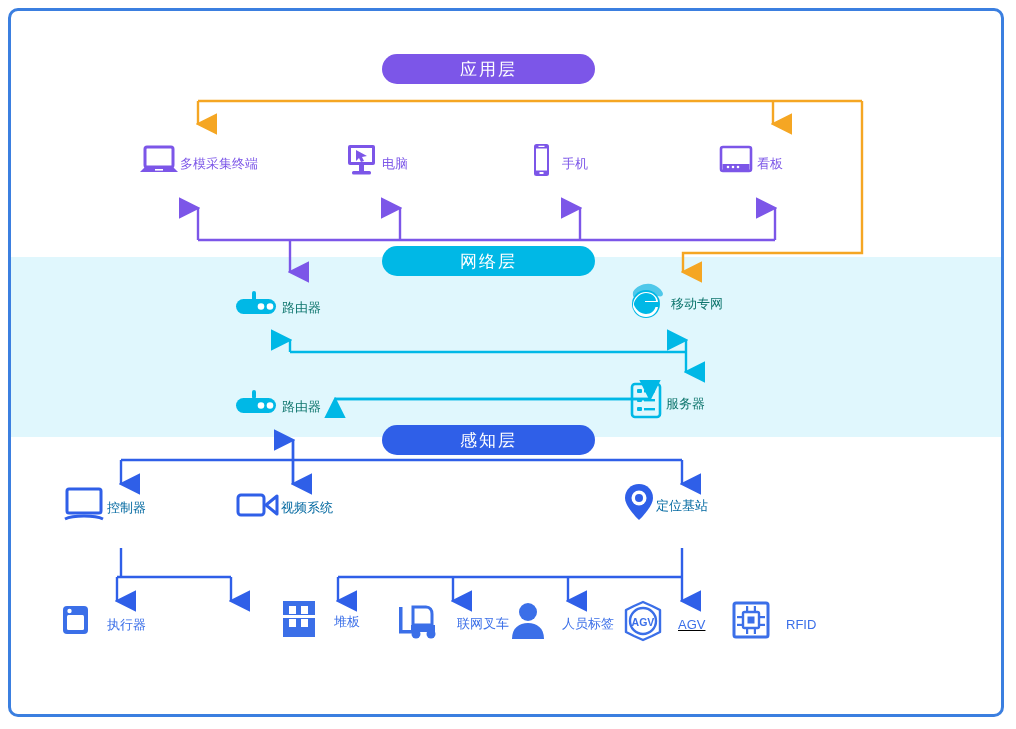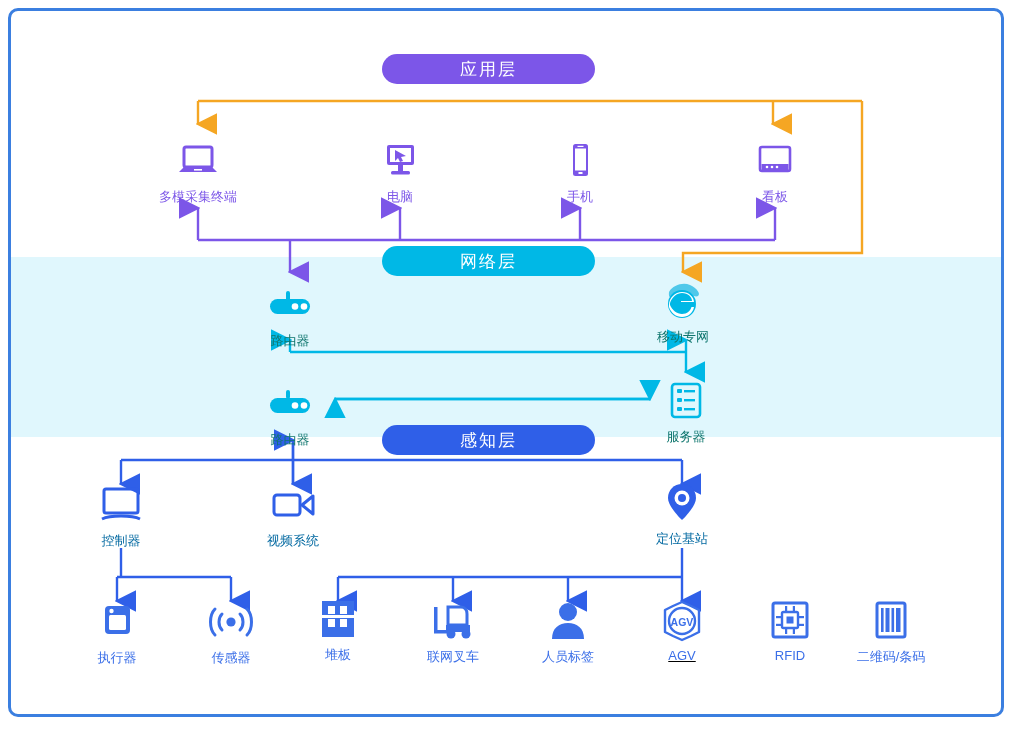--- a/index.html
+++ b/index.html
@@ -34,31 +34,31 @@
     font-size:17px;
     letter-spacing:2px;
     box-sizing:border-box;
   }
   .pill-app{left:382px;top:54px;width:213px;background:#7c56e8;}
   .pill-net{left:382px;top:246px;width:213px;background:#00b8e6;}
   .pill-sense{left:382px;top:425px;width:213px;background:#2f5fe8;}
 
   .node{
     position:absolute;
-    display:flex;flex-direction:column;align-items:center;
+    display:flex;align-items:center;
     width:120px;
     text-align:center;
   }
   .node .glyph{display:flex;align-items:center;justify-content:center;height:42px;}
   .node .cap{margin-top:6px;font-size:13px;white-space:nowrap;}
 
   .c-purple .cap{color:#7c56e8;}
   .c-cyan .cap{color:#0f766e;}
   .c-blue .cap{color:#0369a1;}
-  .c-blue2 .cap{color:#3b6fe8;}
+  .c-blue2 .cap{color:#3b6fe8;margin-left:14px;}
 </style>
 </head>
 <body>
 
 <div id="canvas">
 
   <div class="frame"></div>
   <div class="net-band"></div>
 
   <svg class="wires" viewBox="0 0 1016 729">
@@ -271,32 +271,20 @@
     <span class="glyph">
       <svg width="36" height="38" viewBox="0 0 36 38">
         <rect x="6" y="3" width="25" height="28" rx="4" fill="#3b6fe8"></rect>
         <rect x="10" y="12" width="17" height="15" rx="1.5" fill="#ffffff"></rect>
         <circle cx="12.5" cy="8" r="2.2" fill="#ffffff"></circle>
       </svg>
     </span>
     <span class="cap">执行器</span>
   </div>
 
-  <div class="node c-blue2" style="left:171px;top:601px;">
-    <span class="glyph">
-      <svg width="52" height="34" viewBox="0 0 52 34">
-        <circle cx="26" cy="17" r="4.6" fill="#3b6fe8"></circle>
-        <path d="M17,9 C13,13 13,21 17,25" fill="none" stroke="#3b6fe8" stroke-width="3" stroke-linecap="round"></path>
-        <path d="M35,9 C39,13 39,21 35,25" fill="none" stroke="#3b6fe8" stroke-width="3" stroke-linecap="round"></path>
-        <path d="M10,4 C4,10 4,24 10,30" fill="none" stroke="#3b6fe8" stroke-width="3" stroke-linecap="round"></path>
-        <path d="M42,4 C48,10 48,24 42,30" fill="none" stroke="#3b6fe8" stroke-width="3" stroke-linecap="round"></path>
-      </svg>
-    </span>
-    <span class="cap">传感器</span>
-  </div>
 
   <div class="node c-blue2" style="left:278px;top:598px;">
     <span class="glyph">
       <svg width="42" height="42" viewBox="0 0 42 42">
         <rect x="5" y="3" width="32" height="36" fill="#3b6fe8"></rect>
         <rect x="11" y="8" width="7" height="8" fill="#ffffff"></rect>
         <rect x="23" y="8" width="7" height="8" fill="#ffffff"></rect>
         <rect x="11" y="21" width="7" height="8" fill="#ffffff"></rect>
         <rect x="23" y="21" width="7" height="8" fill="#ffffff"></rect>
         <rect x="5" y="17" width="32" height="3" fill="#ffffff"></rect>
@@ -352,26 +340,14 @@
         <rect x="23.8" y="28" width="2.2" height="6" fill="#3b6fe8"></rect>
         <rect x="7" y="16" width="6" height="2.2" fill="#3b6fe8"></rect>
         <rect x="7" y="23.8" width="6" height="2.2" fill="#3b6fe8"></rect>
         <rect x="29" y="16" width="6" height="2.2" fill="#3b6fe8"></rect>
         <rect x="29" y="23.8" width="6" height="2.2" fill="#3b6fe8"></rect>
       </svg>
     </span>
     <span class="cap">RFID</span>
   </div>
 
-  <div class="node c-blue2" style="left:831px;top:600px;">
-    <span class="glyph">
-      <svg width="42" height="42" viewBox="0 0 42 42">
-        <rect x="7" y="3" width="28" height="34" rx="2" fill="none" stroke="#3b6fe8" stroke-width="3"></rect>
-        <rect x="11" y="8" width="2.6" height="24" fill="#3b6fe8"></rect>
-        <rect x="15.5" y="8" width="4" height="24" fill="#3b6fe8"></rect>
-        <rect x="21.5" y="8" width="2.6" height="24" fill="#3b6fe8"></rect>
-        <rect x="26" y="8" width="4.5" height="24" fill="#3b6fe8"></rect>
-      </svg>
-    </span>
-    <span class="cap">二维码/条码</span>
-  </div>
 
 </div>
 
 </body></html>

